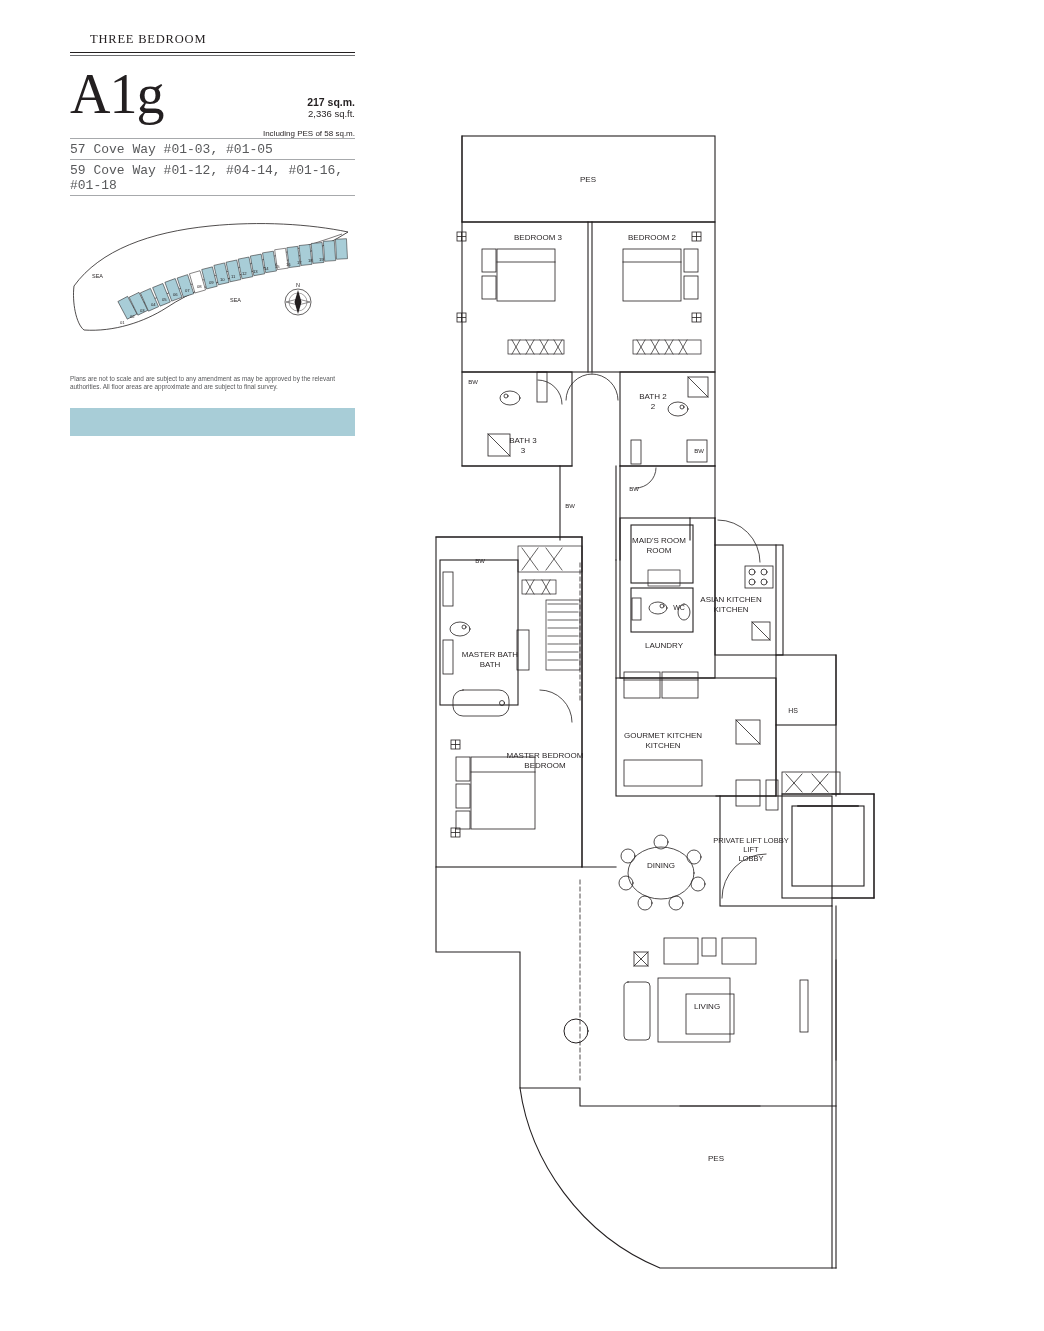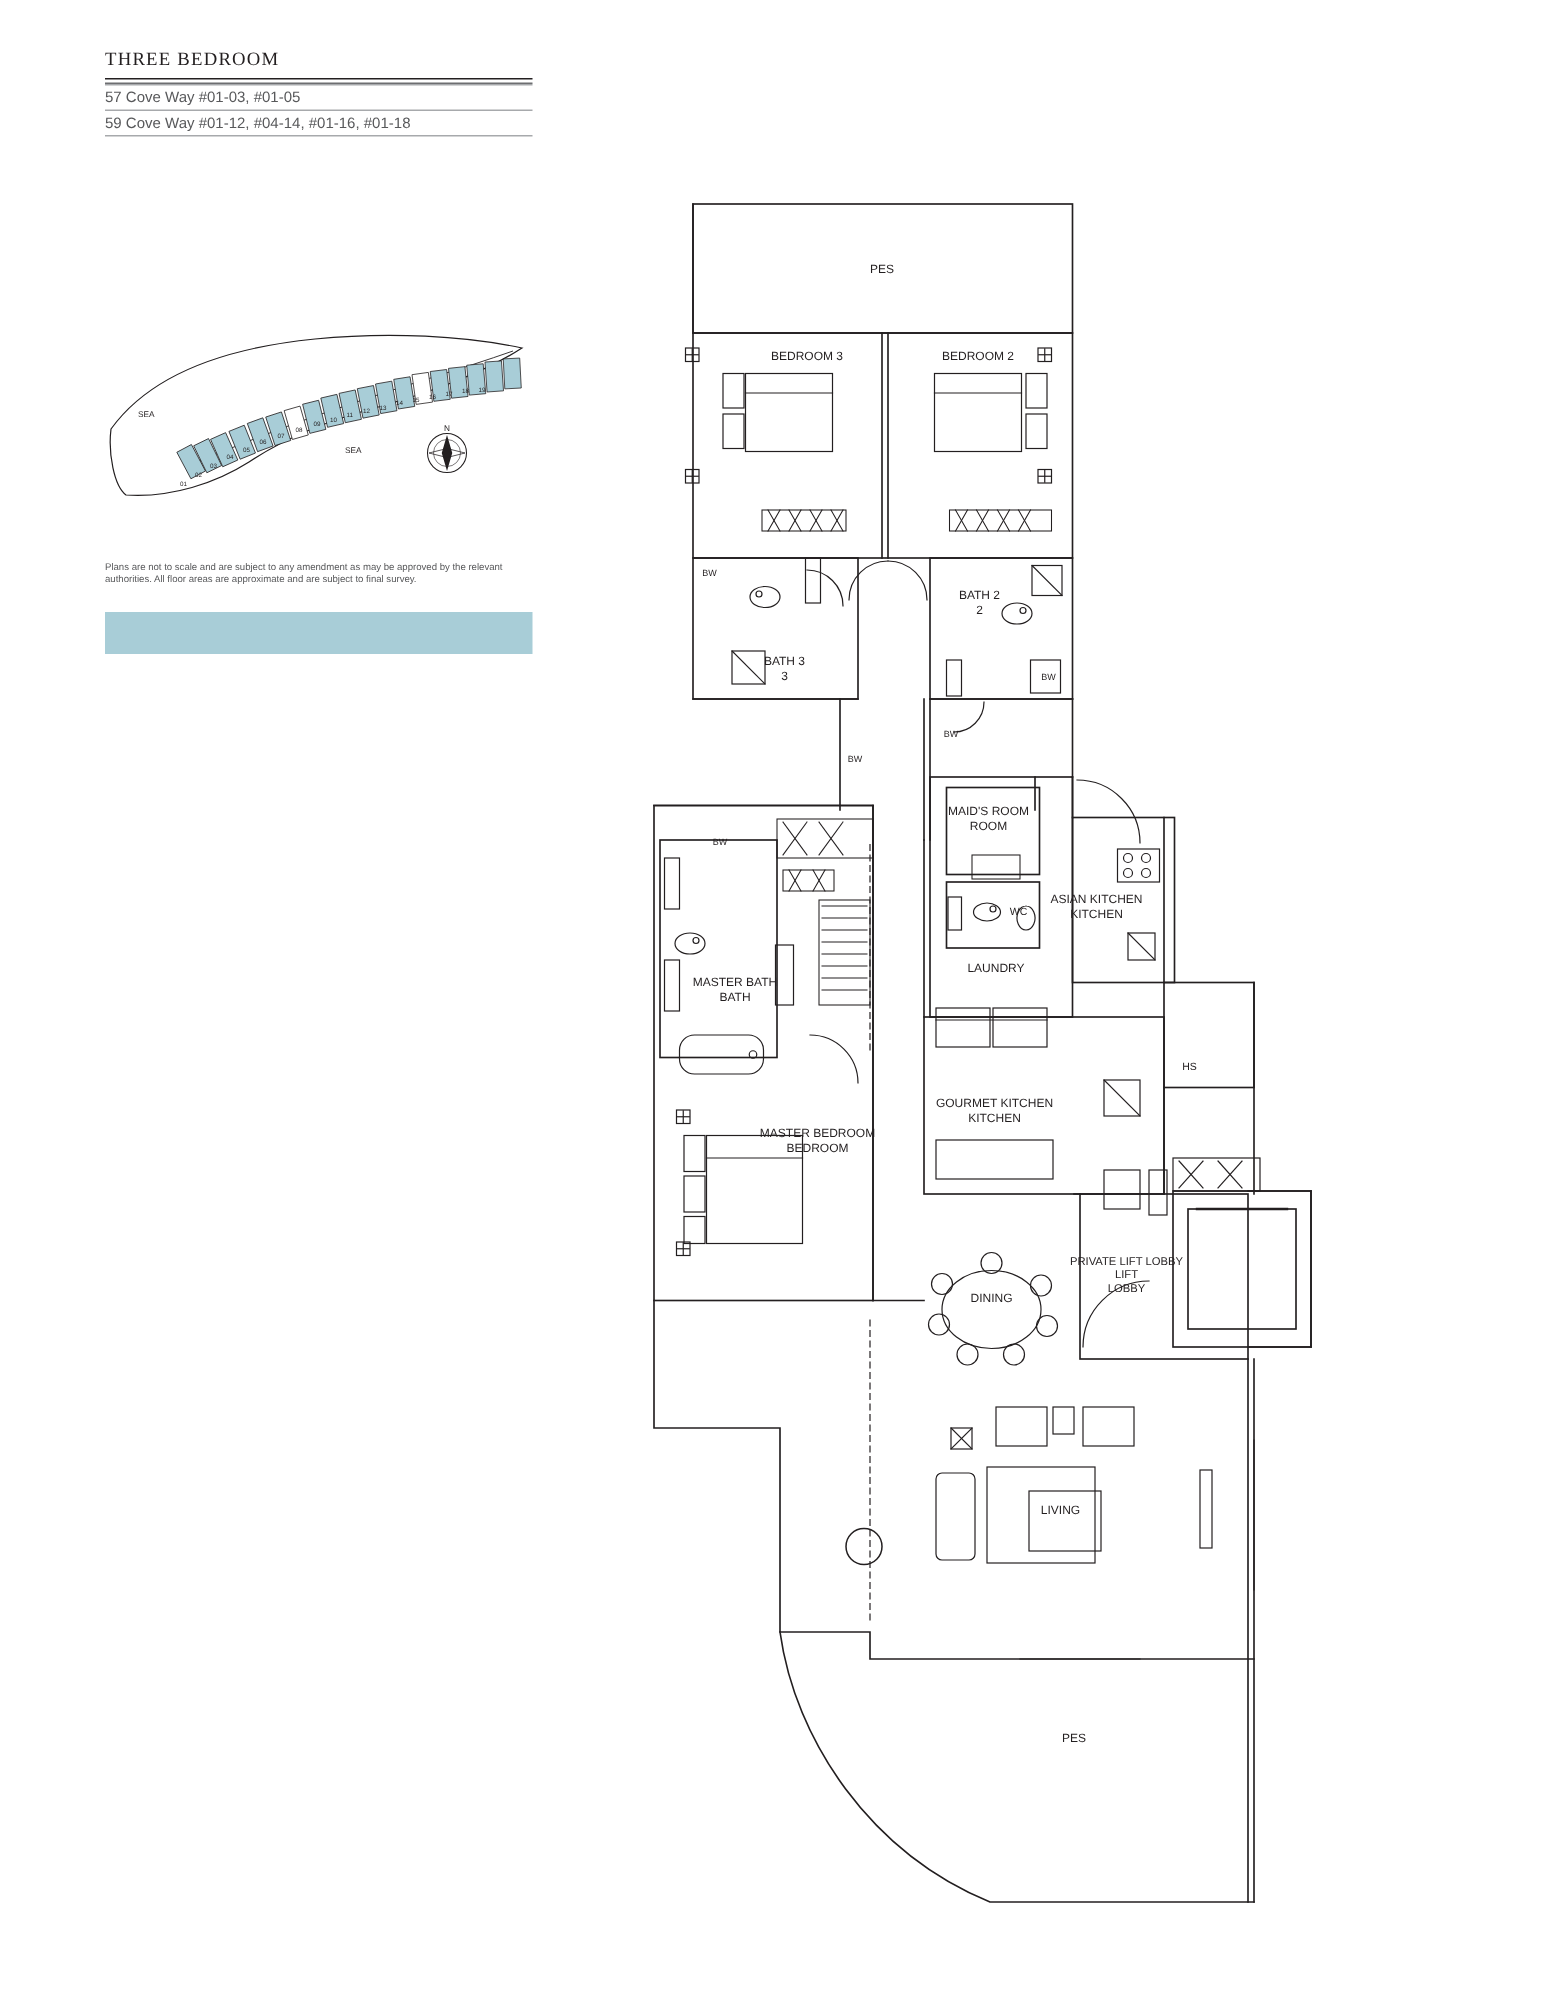--- a/index.html
+++ b/index.html
@@ -1,31 +1,31 @@
 <!DOCTYPE html>
 <html><head>
 <meta charset="utf-8">
 <style>
   html,body{margin:0;padding:0;background:#ffffff;}
   body{width:1044px;height:1331px;position:relative;font-family:"Liberation Sans",sans-serif;color:#231f20;overflow:hidden;}
 
   
   #info-panel{position:absolute;left:70px;top:32px;width:285px;}
-  .cat-title{font-family:"Liberation Serif",serif;font-size:12.5px;letter-spacing:.8px;color:#231f20;}
+  .cat-title{font-family:"Liberation Serif",serif;font-size:12.5px;letter-spacing:.8px;color:#231f20;margin-left:20px;}
   .rule-thick{border-top:1.6px solid #231f20;margin-top:5px;}
   .rule-thin{border-top:.8px solid #6d6e71;margin-top:2px;}
 
   #unit-block{position:relative;height:78px;margin-top:4px;}
   #unit-code{font-family:"Liberation Serif",serif;font-size:56px;line-height:56px;letter-spacing:-1px;position:absolute;left:0;top:6px;}
   #area-block{position:absolute;right:0;top:36px;text-align:right;}
   .area-main{font-size:10.5px;font-weight:bold;line-height:12px;}
   .area-sub{font-size:9.5px;line-height:11px;}
   .area-note{font-size:8px;margin-top:10px;color:#231f20;}
 
-  .addr-line{font-size:10px;color:#58595b;padding:3px 0 2px 0;}
+  .addr-line{font-size:13px;color:#58595b;padding:3px 0 2px 0;font-family:Liberation Mono, monospace;}
   .addr-rule{border-top:.7px solid #a7a9ac;}
 
   
   #keyplan{position:absolute;left:70px;top:206px;width:285px;height:150px;}
   #keyplan svg{display:block;}
 
   #disclaimer{position:absolute;left:70px;top:375px;width:285px;font-size:6.4px;line-height:8.2px;color:#58595b;}
   #swatch{position:absolute;left:70px;top:408px;width:285px;height:28px;background:#a8cdd7;}
 
   
@@ -34,20 +34,28 @@
   .lbl{font-family:"Liberation Sans",sans-serif;fill:#231f20;}
 </style>
 </head>
 <body>
 
 <div id="info-panel">
   <div class="cat-title">THREE BEDROOM</div>
   <div class="rule-thick"></div>
   <div class="rule-thin"></div>
 
+  <div id="unit-block">
+    <div id="unit-code">A1g</div>
+    <div id="area-block">
+      <div class="area-main">217 sq.m.</div>
+      <div class="area-sub">2,336 sq.ft.</div>
+      <div class="area-note">Including PES of 58 sq.m.</div>
+    </div>
+  </div>
 
   <div class="addr-rule"></div>
   <div class="addr-line">57 Cove Way #01-03, #01-05</div>
   <div class="addr-rule"></div>
   <div class="addr-line">59 Cove Way #01-12, #04-14, #01-16, #01-18</div>
   <div class="addr-rule"></div>
 </div>
 
 <div id="keyplan">
   <svg width="285" height="150" viewBox="0 0 285 150">

